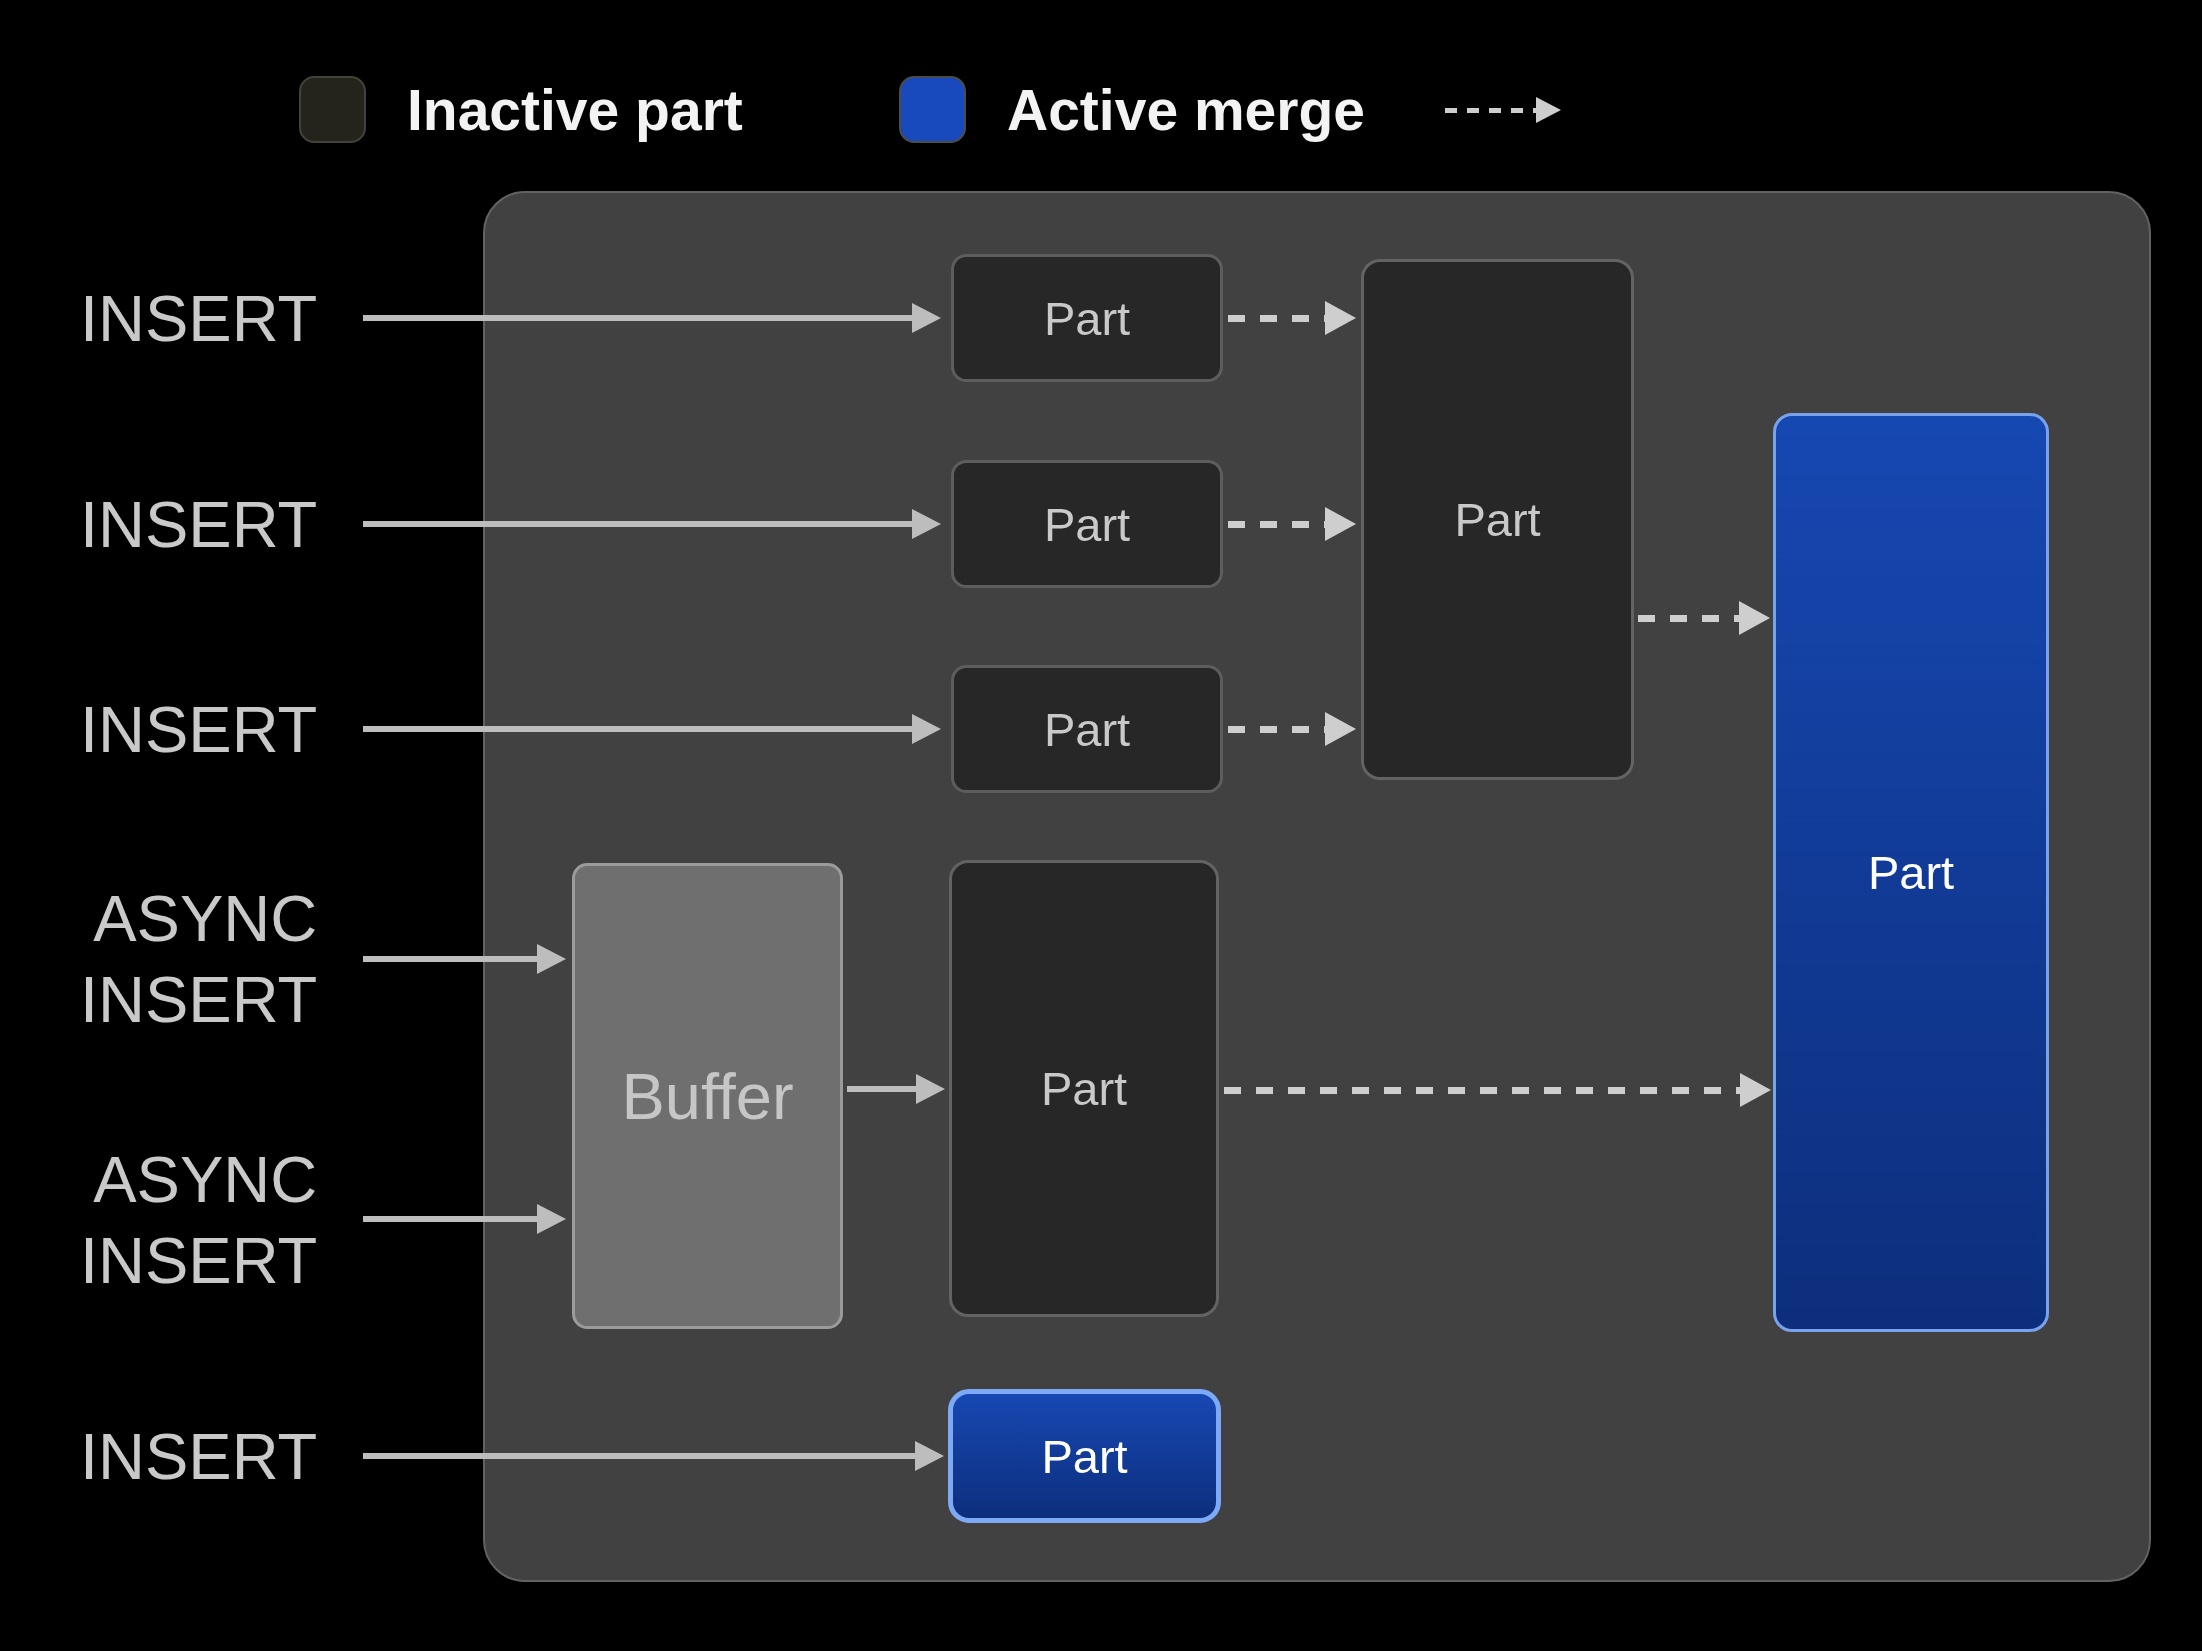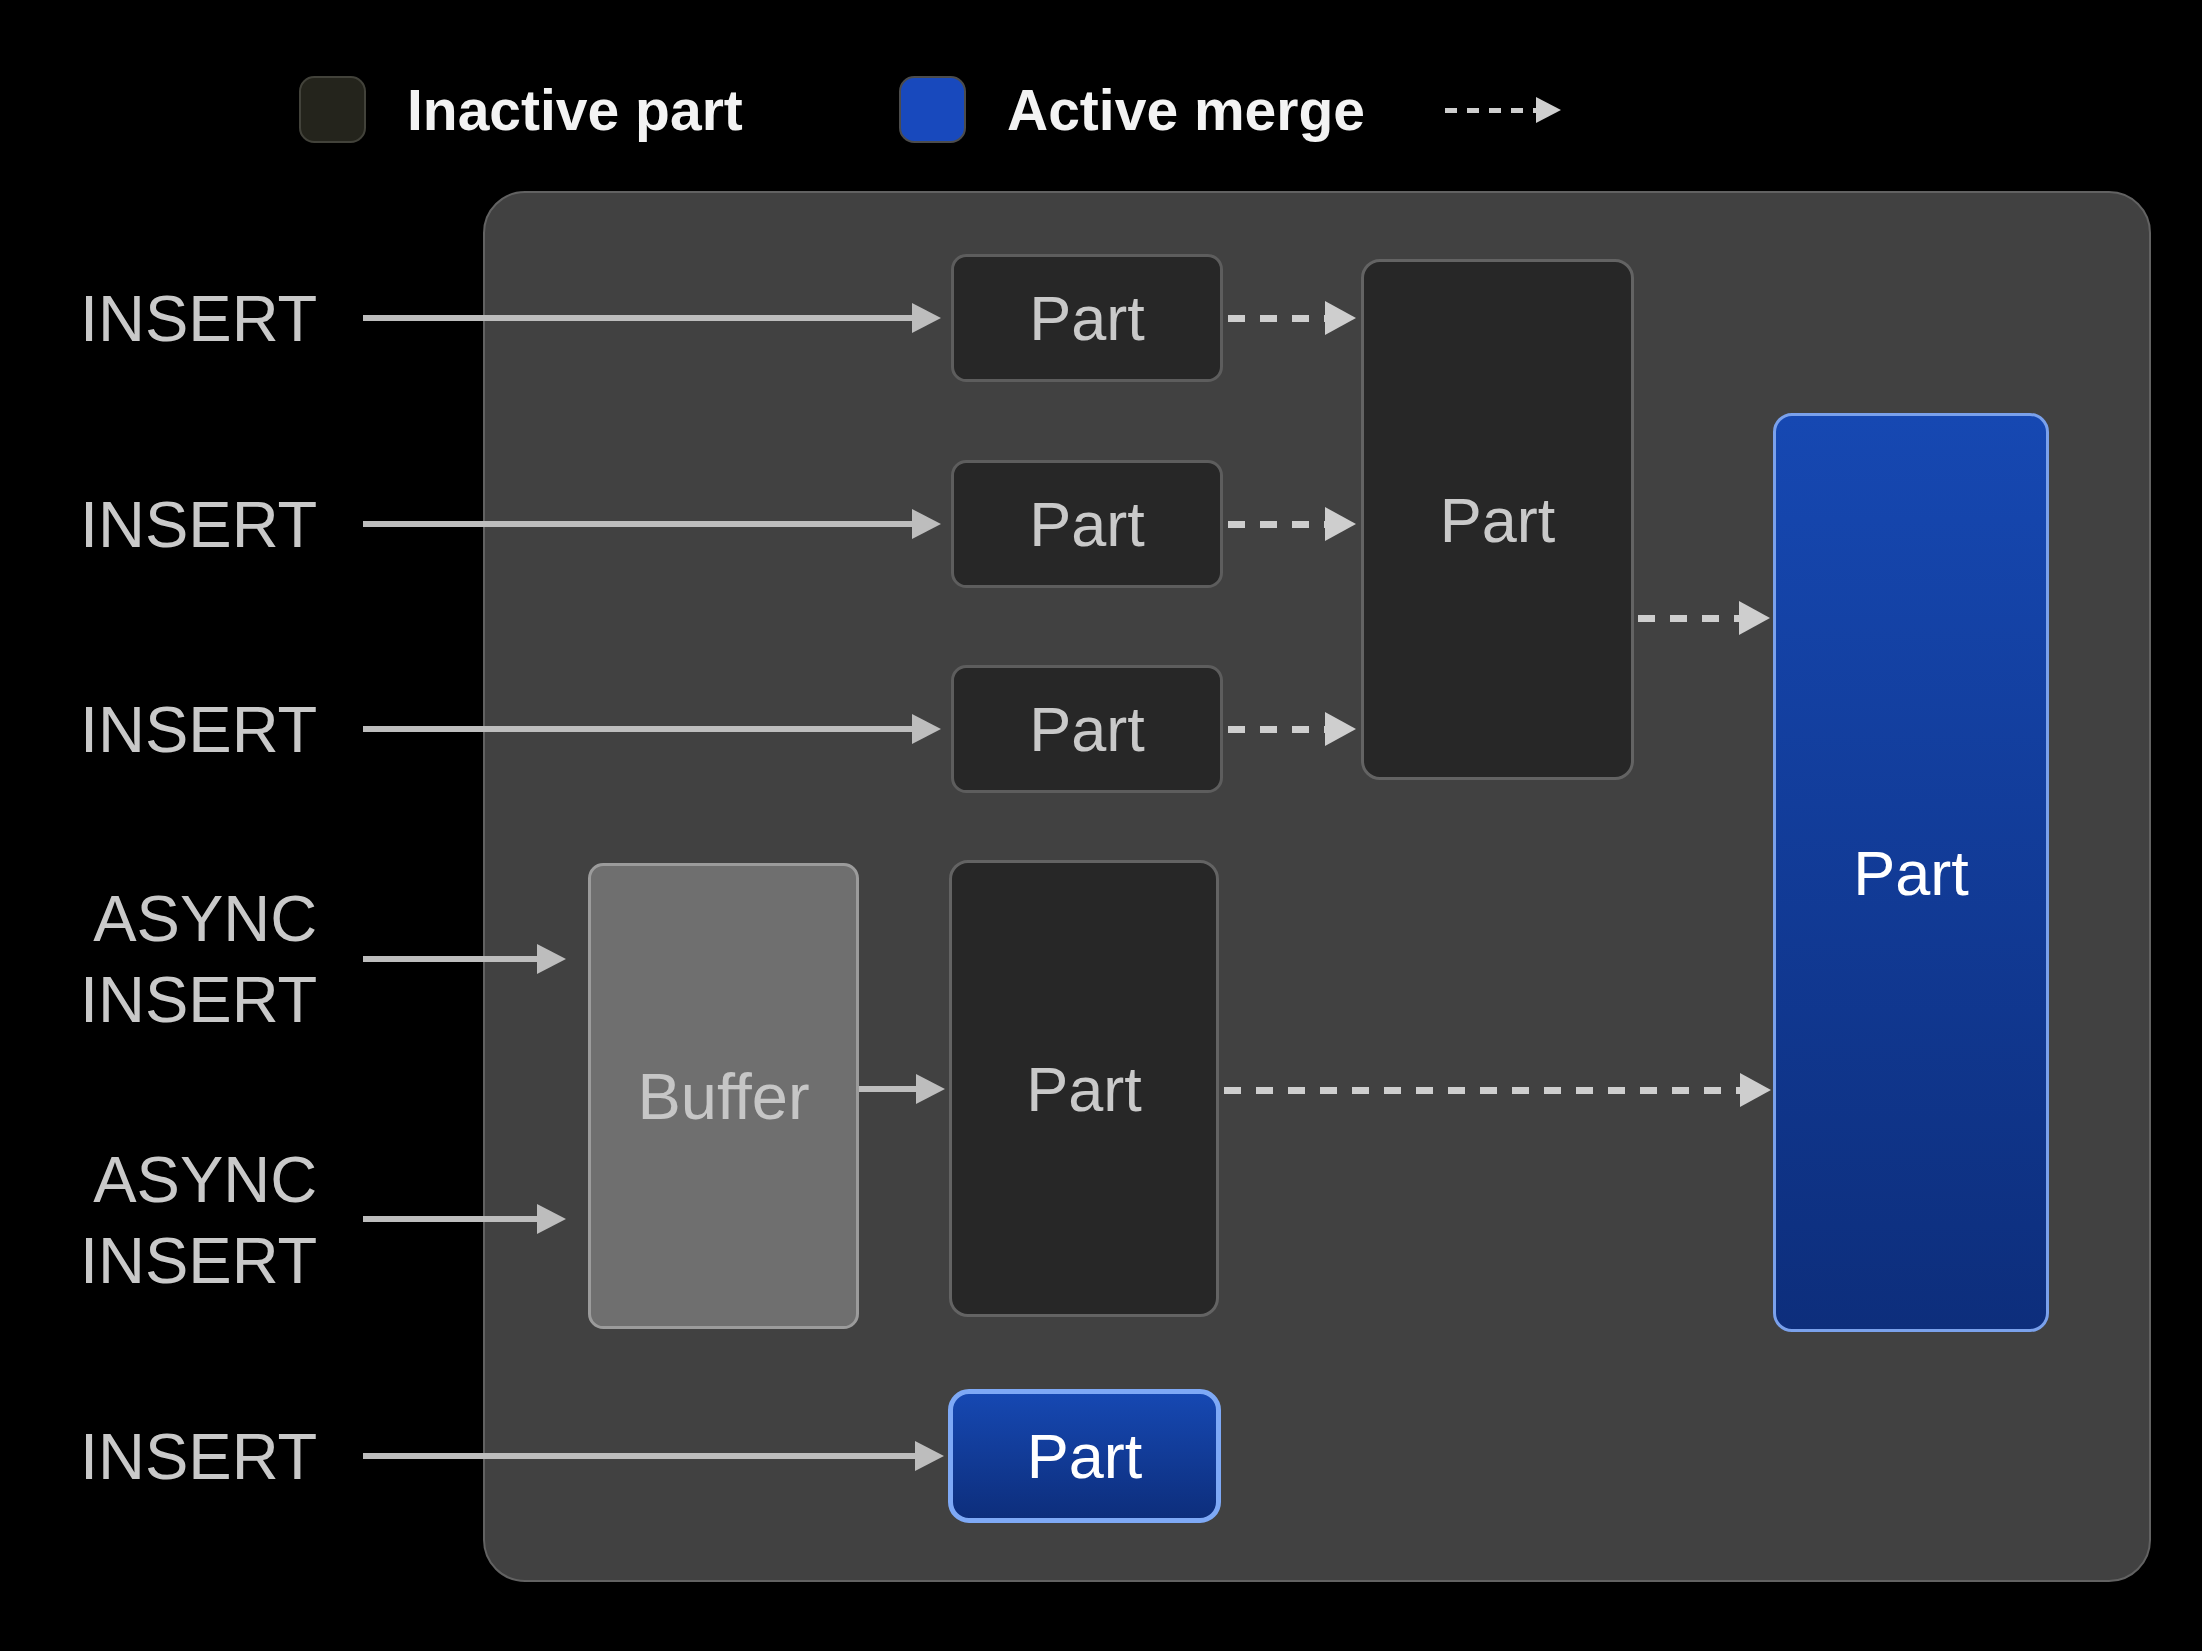--- a/index.html
+++ b/index.html
@@ -31,24 +31,24 @@
   
   .io-label{
     position:absolute;left:80px;transform:translateY(-50%);
     color:#c9c9c9;font-size:65px;font-weight:400;line-height:81px;white-space:pre-line;text-align:right;
   }
   
   .box{
     position:absolute;display:flex;align-items:center;justify-content:center;
     box-sizing:border-box;
   }
-  .box .box-label{font-size:63px;color:#c9c9c9;}
+  .box .box-label{font-size:47px;color:#c9c9c9;}
   .part-inactive{background:#272727;border:3.8px solid #5d5d5d;border-radius:15.3px;}
   .part-inactive.big{border-radius:19px;border-color:#636363;}
-  .buffer-box{background:#6f6f6f;border:3.8px solid #9b9b9b;border-radius:15.3px;margin-left:16px;}
+  .buffer-box{background:#6f6f6f;border:3.8px solid #9b9b9b;border-radius:15.3px;}
   .buffer-box .box-label{color:#c6c6c6;font-size:65px;}
   .part-active{
     background:linear-gradient(180deg,#1648b2 0%,#0d2e7c 100%);
     border:3.8px solid #7aa1ec;border-radius:19px;
   }
   .part-active .box-label{color:#ffffff;}
   .part-active.small{border:5.7px solid #7ea9f6;border-radius:21px;}
   
   .solid-arrow{position:absolute;height:31px;}
   .solid-arrow .sline{position:absolute;left:0;right:23px;top:12.4px;height:5.7px;background:#bdbdbd;}

